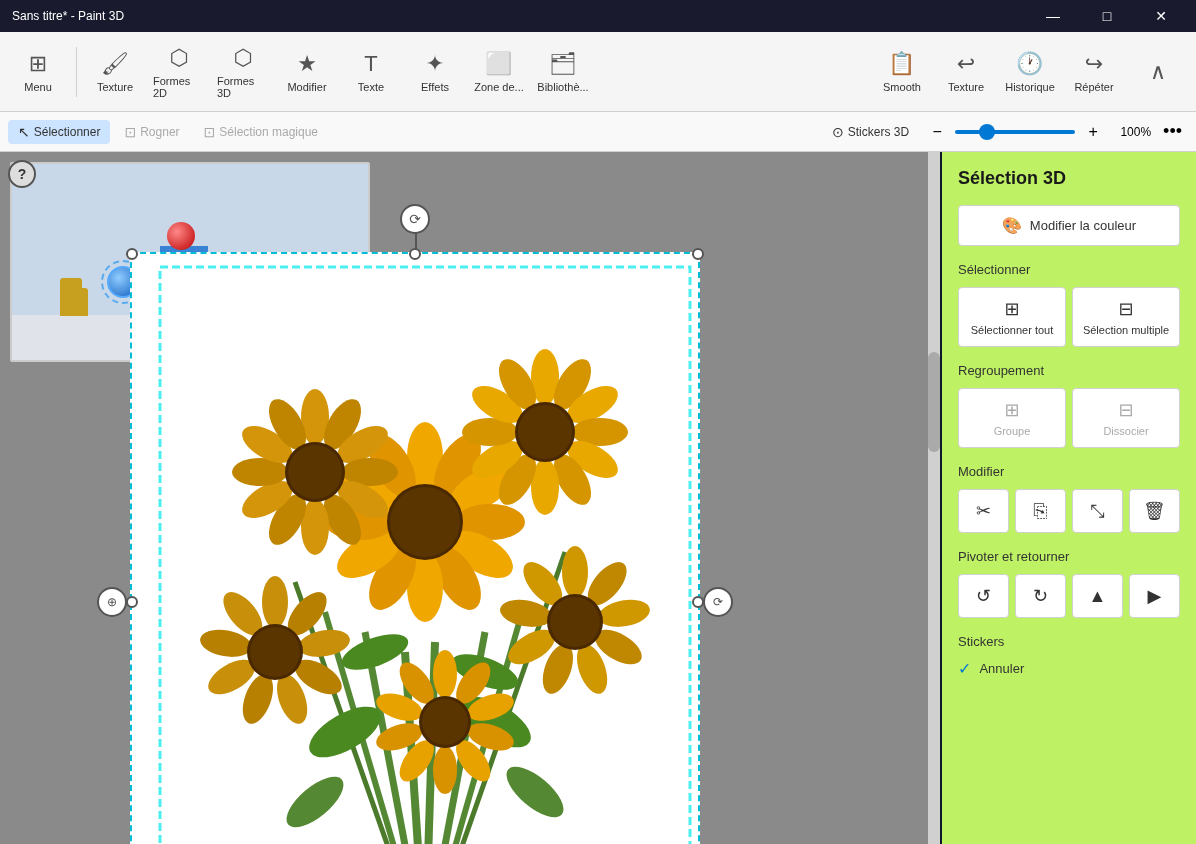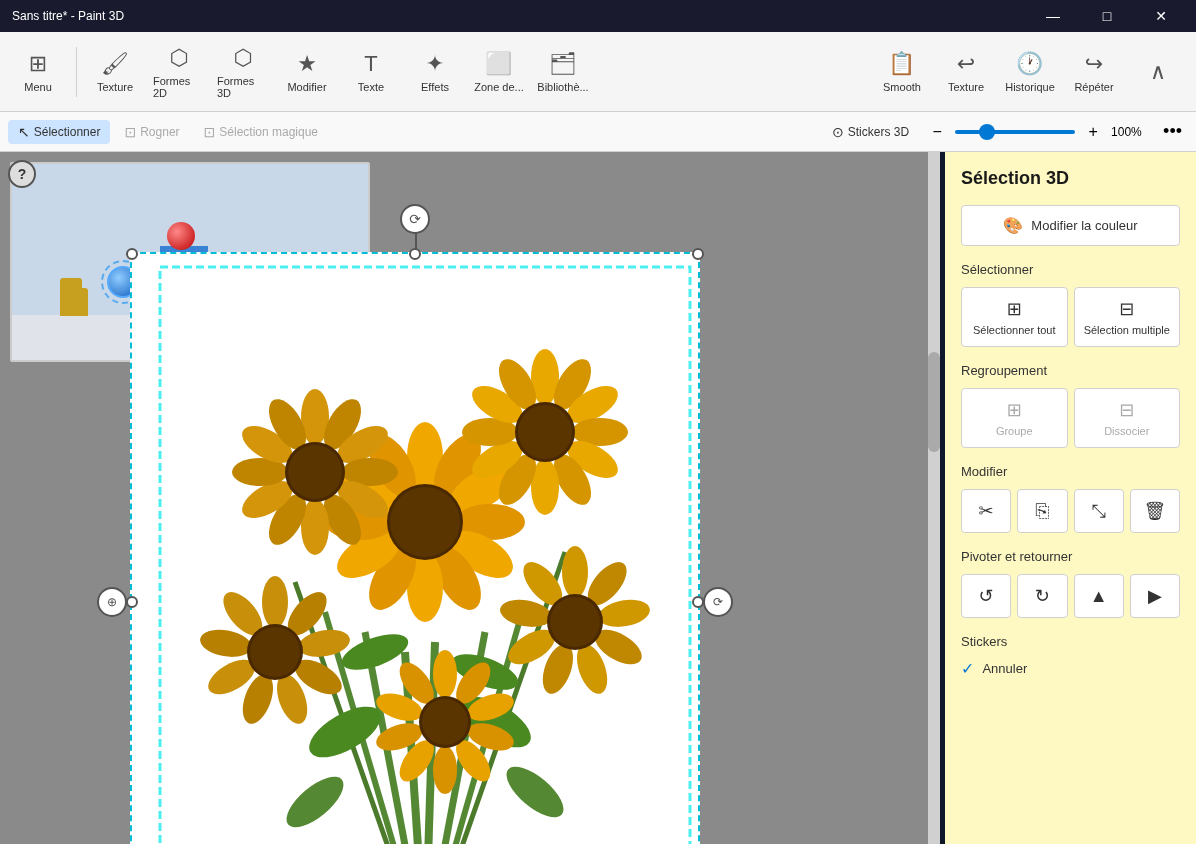--- a/index.html
+++ b/index.html
@@ -68,21 +68,21 @@
       border-radius: 4px;
       cursor: pointer;
       font-size: 12px;
       color: #333;
     }
     .sec-btn.active { background: #cce4ff; }
     .sec-btn.disabled { color: #aaa; cursor: default; }
     .zoom-controls { margin-left: auto; display: flex; align-items: center; gap: 6px; }
     .zoom-btn { font-size: 16px; cursor: pointer; width: 24px; height: 24px; display: flex; align-items: center; justify-content: center; border-radius: 4px; }
     .zoom-slider { width: 120px; }
-    .zoom-value { font-size: 12px; min-width: 40px; text-align: left; }
+    .zoom-value { font-size: 12px; min-width: 40px; text-align: right; }
     .more-btn { font-size: 18px; cursor: pointer; padding: 2px 6px; border-radius: 4px; }
 
     
     .main-area {
       display: flex;
       flex: 1;
       overflow: hidden;
     }
 
     
@@ -240,22 +240,22 @@
       right: 0;
       width: 12px;
       height: 100px;
       background: #aaa;
       border-radius: 6px;
     }
 
     
     .right-panel {
       width: 256px;
-      background: #fef9c3;
-      border-left: 5px solid #0f172a;
+      background: #bef264;
+      border-left: 2px solid #0f172a;
       display: flex;
       flex-direction: column;
       padding: 16px;
       flex-shrink: 0;
       overflow-y: auto;
     }
     .panel-title {
       font-size: 18px;
       font-weight: 600;
       color: #1a1a1a;

